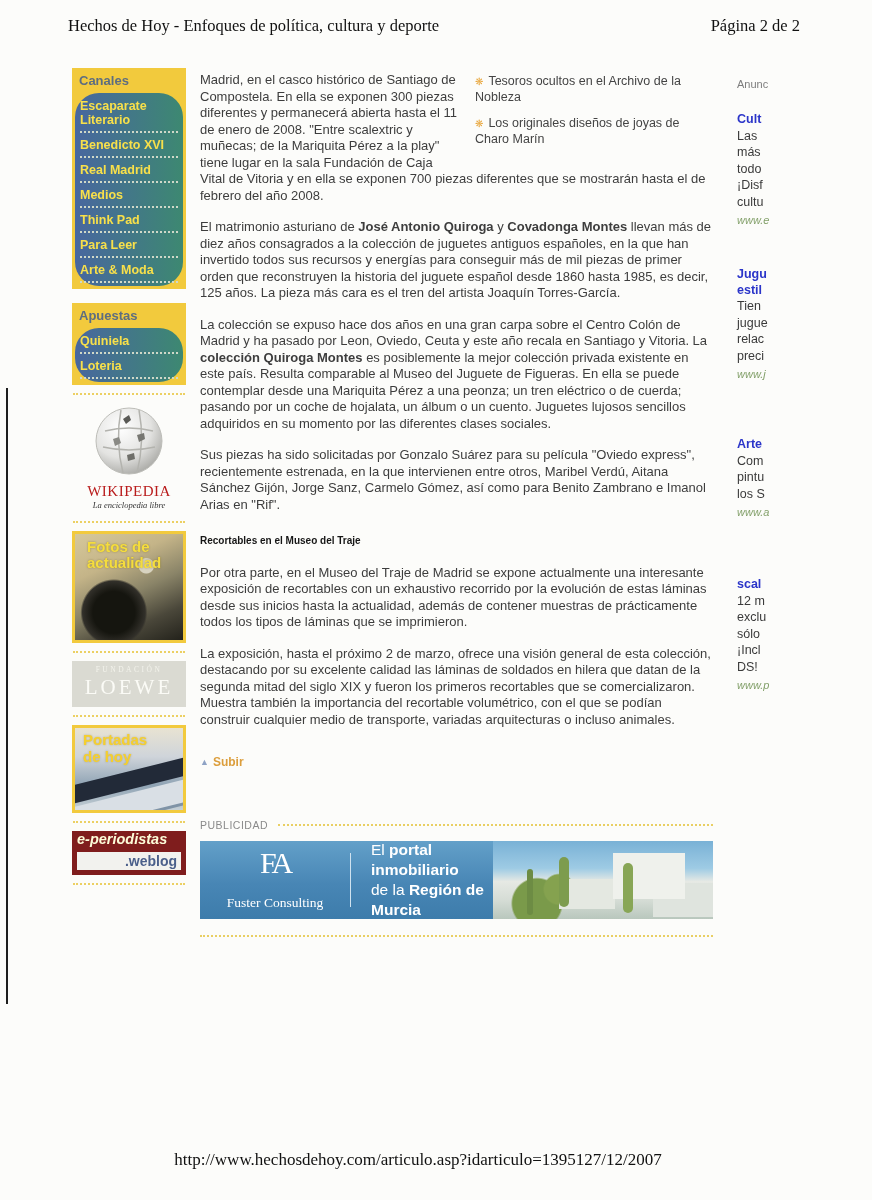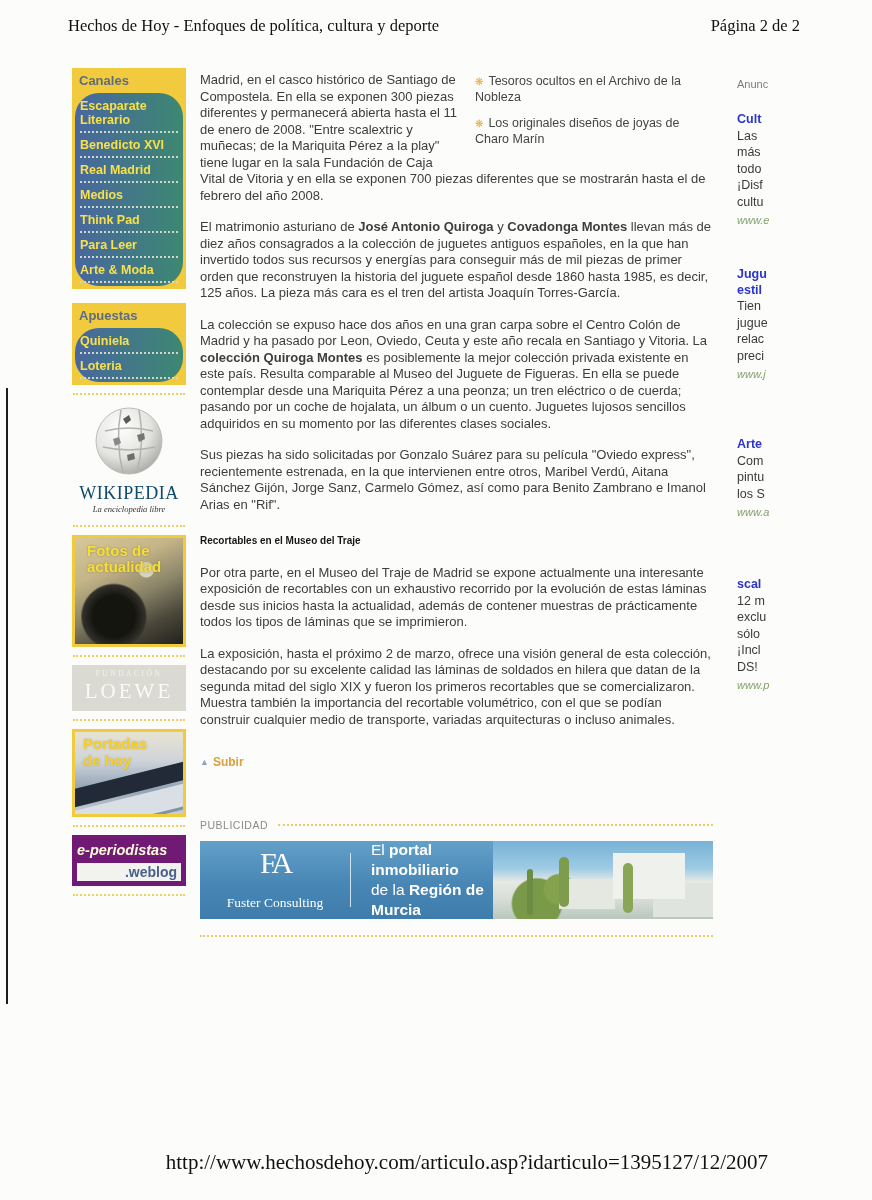--- a/index.html
+++ b/index.html
@@ -2,37 +2,37 @@
 <html><head>
 <meta charset="utf-8">
 <style>
   html,body{margin:0;padding:0;background:#e8e8e8;}
   .page{position:relative;width:872px;height:1200px;margin:0 auto;background:#fcfcfa;overflow:hidden;
         font-family:"Liberation Sans",sans-serif;}
 
   
   .print-header{position:absolute;top:16px;left:68px;right:72px;display:flex;justify-content:space-between;
     font-family:"Liberation Serif",serif;font-size:16.5px;color:#111;}
-  .print-footer{position:absolute;top:1150px;left:68px;right:104px;display:flex;justify-content:flex-end;
-    font-family:"Liberation Serif",serif;font-size:21px;color:#111;}
+  .print-footer{position:absolute;top:1150px;left:68px;right:104px;display:flex;justify-content:center;
+    font-family:"Liberation Serif",serif;font-size:17px;color:#111;}
 
   .scan-line{position:absolute;left:6px;top:388px;width:2px;height:616px;background:#1e1e1e;}
 
   
   .sidebar{position:absolute;left:72px;top:68px;width:114px;}
   .navbox{border:3px solid #f2ca3d;background:#f2ca3d;}
   .navbox-header{background:#f2ca3d;color:#5d6d80;font-weight:bold;font-size:13px;padding:2px 4px 5px;}
   .navbox-body{background:linear-gradient(90deg,#48679f,#3d8871);padding:1px 5px 3px;border-radius:24px;}
   .nav-item{color:#f8e04a;font-weight:bold;font-size:12.5px;line-height:14px;padding:5px 0 4px;
     border-bottom:2px dotted #cfd8c8;cursor:pointer;}
   .apuestas-box{margin-top:14px;}
   .dotted-sep{border-top:2px dotted #ecd063;margin:8px 1px;}
 
   .wiki{text-align:center;padding:2px 0 3px;cursor:pointer;}
-  .wiki-title{font-family:"Liberation Serif",serif;font-size:18px;letter-spacing:.5px;color:#0c4a6e;margin-top:2px;}
+  .wiki-title{font-family:"Liberation Serif",serif;font-size:15px;letter-spacing:.5px;color:#b91c1c;margin-top:2px;}
   .wiki-tag{font-family:"Liberation Serif",serif;font-style:italic;font-size:8.5px;color:#333;}
 
   .fotos{border:3px solid #f2ca3d;height:106px;position:relative;cursor:pointer;background:
     radial-gradient(circle at 66% 30%,#d8d3c0 7%,transparent 8%),
     radial-gradient(circle at 36% 74%,#15150f 20%,#32302a 30%,transparent 32%),
     linear-gradient(155deg,#d6c89b 0%,#c4b488 30%,#8a8468 55%,#4a473a 78%,#23221b 100%);}
   .fotos-label{position:absolute;top:5px;left:12px;color:#f5dd3d;font-weight:bold;font-size:15px;line-height:16px;
     width:80px;text-shadow:0 0 2px rgba(100,85,20,.55);}
 
   .loewe{background:#dadad2;text-align:center;padding:4px 0 7px;cursor:pointer;}
@@ -41,21 +41,21 @@
 
   .portadas{border:3px solid #f2ca3d;height:82px;position:relative;overflow:hidden;cursor:pointer;
     background:linear-gradient(180deg,#e8e3d2 0%,#cfd4da 35%,#8fa3b4 70%,#c6d0d6 100%);}
   .portadas-label{position:absolute;top:3px;left:8px;color:#f5cf2e;font-weight:bold;font-size:15px;line-height:17px;
     width:75px;z-index:2;text-shadow:0 0 2px rgba(100,85,20,.35);}
   .portadas-band{position:absolute;top:42px;left:-10px;width:130%;height:18px;background:#222a38;
     transform:rotate(-14deg);}
   .portadas-band2{position:absolute;top:64px;left:-10px;width:130%;height:22px;background:#d9dfe5;
     transform:rotate(-14deg);box-shadow:0 3px 0 #7f93a6;}
 
-  .eper{background:#701a75;padding:7px 5px 5px;cursor:pointer;}
+  .eper{background:#7f1d1d;padding:0 5px 5px;cursor:pointer;}
   .eper-main{color:#fdfcd9;font-weight:bold;font-style:italic;font-size:14.5px;}
   .eper-sub{background:#f2f2ee;color:#4a5f8a;font-weight:bold;font-size:14px;text-align:right;
     padding:1px 4px;margin-top:5px;}
 
   
   .main{position:absolute;left:200px;top:72px;width:513px;font-size:13px;line-height:16.5px;color:#3d3d3d;}
   .main p{margin:0 0 15px;}
   .related{float:right;width:238px;margin:2px 0 6px 16px;font-size:12.5px;line-height:15.5px;color:#444;}
   .rel-item{margin-bottom:11px;cursor:pointer;}
   .rel-icon{color:#e8a63c;font-size:10px;margin-right:5px;}

